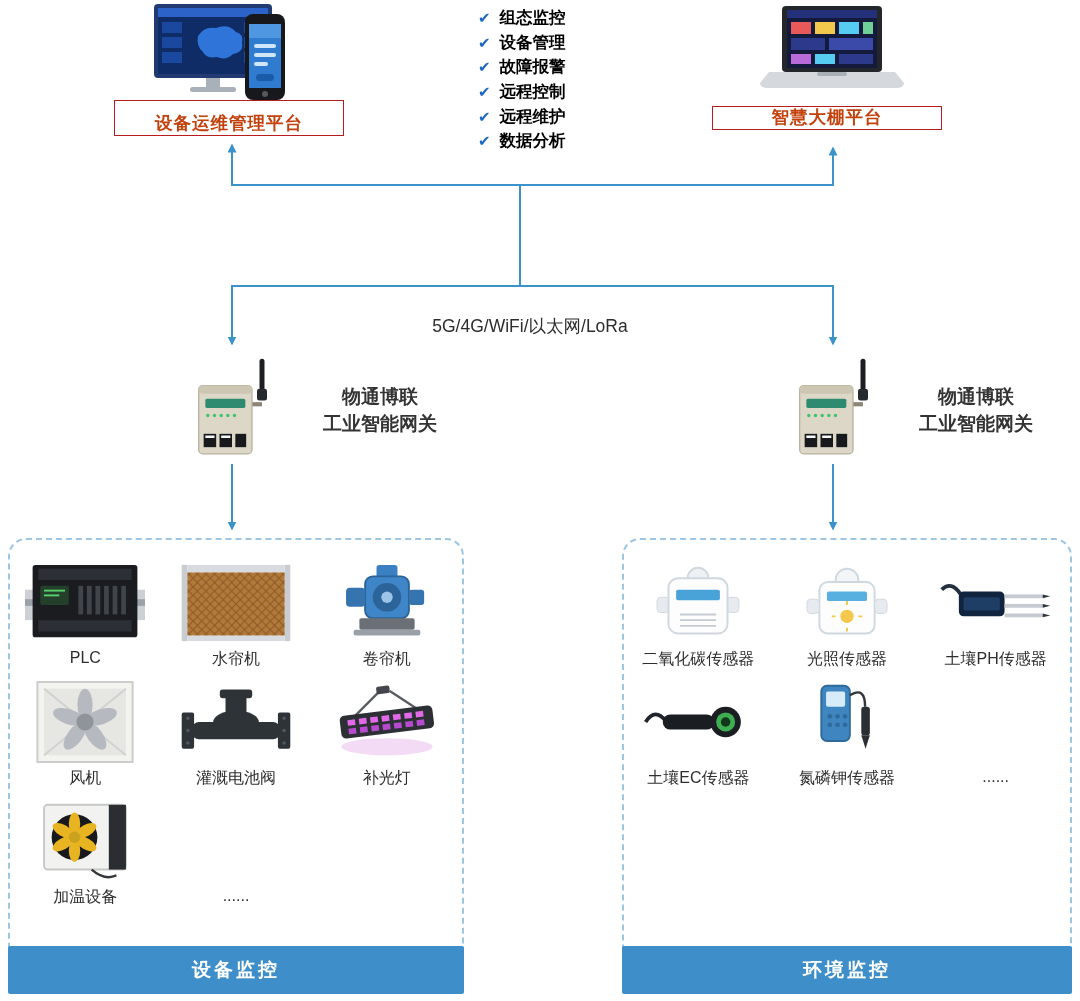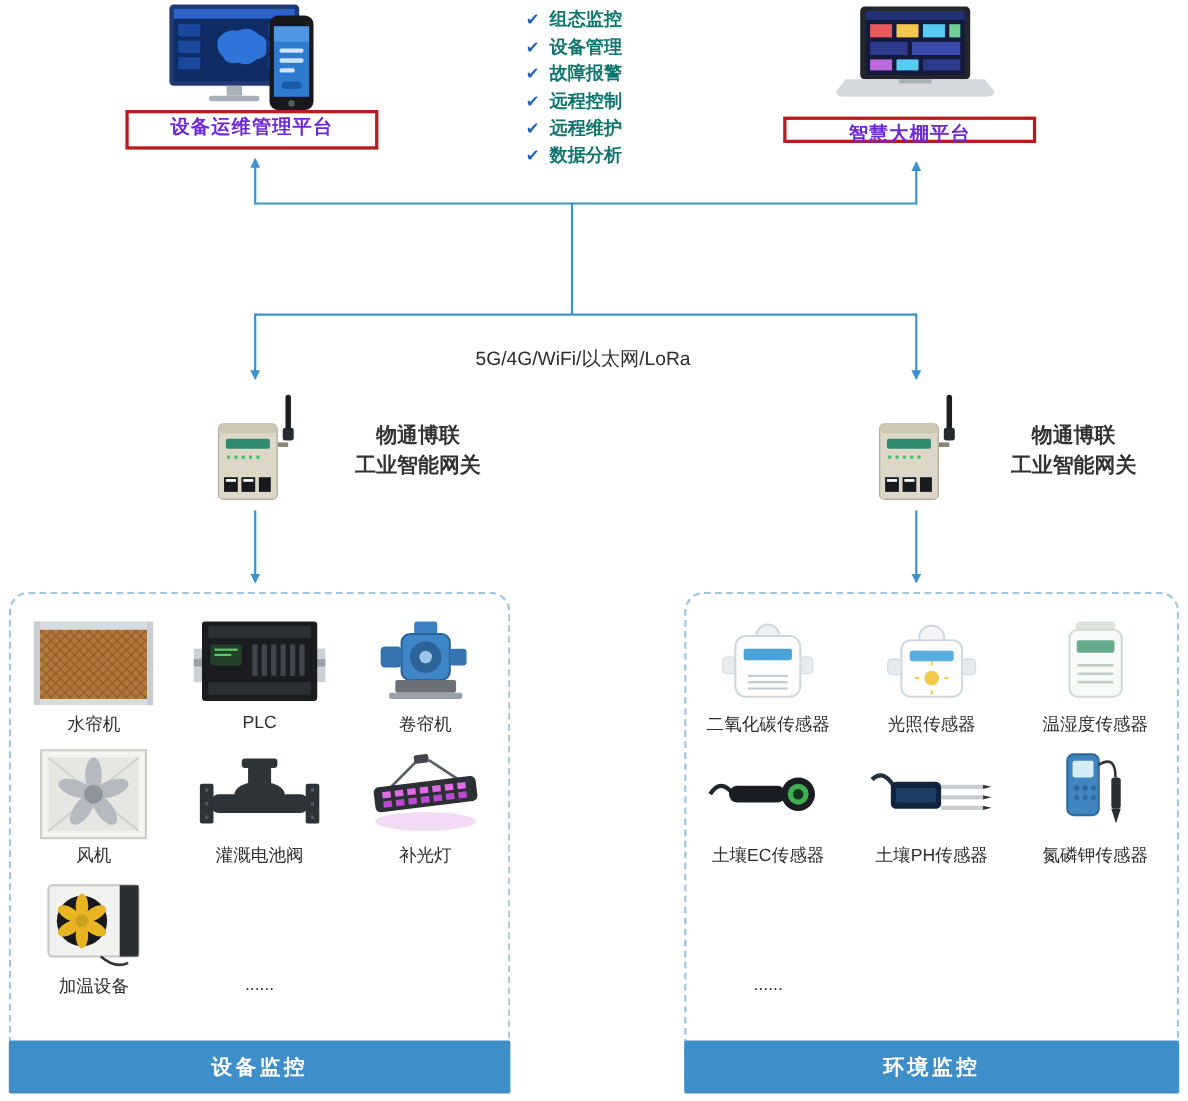--- a/index.html
+++ b/index.html
@@ -1,27 +1,27 @@
 <!DOCTYPE html>
 <html><head>
 <meta charset="utf-8">
 <style>
   *{margin:0;padding:0;box-sizing:border-box}
   html,body{width:1080px;height:1001px}
   body{background:#ffffff;font-family:"Liberation Sans","DejaVu Sans",sans-serif;color:#333;position:relative;overflow:hidden}
   .connectors{position:absolute;left:0;top:0;z-index:0}
   .illus{position:absolute;z-index:2;line-height:0}
-  .platform-box{position:absolute;border:3px solid #b91c1c;background:#fff;display:flex;align-items:flex-start;justify-content:center;
-    font-size:17.5px;font-weight:bold;letter-spacing:1px;color:#6d28d9;z-index:3}
+  .platform-box{position:absolute;border:1px solid #b91c1c;background:#fff;display:flex;align-items:flex-end;justify-content:center;
+    font-size:17.5px;font-weight:bold;letter-spacing:1px;color:#c2410c;z-index:3}
   .box-left{left:114px;top:100px;width:230px;height:36px}
   .box-right{left:712px;top:106px;width:230px;height:24px}
   .features{position:absolute;left:478px;top:6px;list-style:none;z-index:2}
   .features li{display:flex;align-items:center;height:24.6px;gap:9px}
   .features .chk{color:#1a66c2;font-size:15px;font-weight:bold}
-  .features .feat{font-size:16.5px;font-weight:600;color:#0f766e}
+  .features .feat{font-size:16.5px;font-weight:600;color:#000000}
   .net-label{position:absolute;left:380px;top:314px;width:300px;text-align:center;font-size:17.5px;font-weight:normal;color:#2d2d2d;z-index:2}
   .gw{position:absolute;z-index:2;line-height:0}
   .gw-left{left:182px;top:350px}
   .gw-right{left:783px;top:350px}
   .gw-label{position:absolute;width:160px;text-align:center;font-size:19px;font-weight:bold;line-height:27px;color:#333;z-index:2}
   .gw-label-left{left:300px;top:383px}
   .gw-label-right{left:896px;top:383px}
   .panel{position:absolute;top:538px;height:456px;border:2px dashed #9cc6e4;border-radius:18px;background:#fff;z-index:1}
   .panel-device{left:8px;width:456px}
   .panel-env{left:622px;width:450px}
@@ -200,39 +200,20 @@
   <div>物通博联</div>
   <div>工业智能网关</div>
 </div>
 
 <div class="panel panel-device">
   <div class="panel-grid">
 
     <div class="item">
       <div class="icon">
         <svg viewBox="0 0 126 88" width="120" height="84">
-          <defs>
-              <pattern id="hatch1" width="9" height="9" patternUnits="userSpaceOnUse">
-                <path d="M0 9 L9 0 M0 0 L9 9" stroke="#8a5a26" stroke-width="1.1"></path>
-              </pattern>
-            </defs>
-          <rect x="6" y="4" width="6" height="80" fill="#c9cdd2"></rect>
-          <rect x="114" y="4" width="6" height="80" fill="#c9cdd2"></rect>
-          <rect x="12" y="4" width="102" height="8" fill="#d8dbdf"></rect>
-          <rect x="12" y="78" width="102" height="6" fill="#d8dbdf"></rect>
-          <rect x="12" y="12" width="102" height="66" fill="#b2793a"></rect>
-          <rect x="12" y="12" width="102" height="66" fill="url(#hatch1)"></rect>
-        </svg>
-      </div>
-      <div class="label">水帘机</div>
-    </div>
-
-    <div class="item">
-      <div class="icon">
-        <svg viewBox="0 0 126 88" width="120" height="84">
           <rect x="0" y="30" width="126" height="32" fill="#cdd1d6"></rect>
           <rect x="0" y="40" width="126" height="7" fill="#9aa1a9"></rect>
           <rect x="8" y="4" width="110" height="76" rx="3" fill="#1a1c20"></rect>
           <rect x="14" y="8" width="98" height="12" fill="#2c2f35"></rect>
           <rect x="14" y="62" width="98" height="12" fill="#2c2f35"></rect>
           <g fill="#40444b">
               <rect x="56" y="26" width="5" height="30"></rect>
               <rect x="65" y="26" width="5" height="30"></rect>
               <rect x="74" y="26" width="5" height="30"></rect>
               <rect x="83" y="26" width="5" height="30"></rect>
@@ -240,20 +221,39 @@
               <rect x="101" y="26" width="5" height="30"></rect>
             </g>
           <rect x="16" y="26" width="30" height="20" rx="2" fill="#24402a"></rect>
           <g fill="#57d06b">
               <rect x="20" y="30" width="22" height="2"></rect>
               <rect x="20" y="35" width="16" height="2"></rect>
             </g>
         </svg>
       </div>
       <div class="label">PLC</div>
+    </div>
+
+    <div class="item">
+      <div class="icon">
+        <svg viewBox="0 0 126 88" width="120" height="84">
+          <defs>
+              <pattern id="hatch1" width="9" height="9" patternUnits="userSpaceOnUse">
+                <path d="M0 9 L9 0 M0 0 L9 9" stroke="#8a5a26" stroke-width="1.1"></path>
+              </pattern>
+            </defs>
+          <rect x="6" y="4" width="6" height="80" fill="#c9cdd2"></rect>
+          <rect x="114" y="4" width="6" height="80" fill="#c9cdd2"></rect>
+          <rect x="12" y="4" width="102" height="8" fill="#d8dbdf"></rect>
+          <rect x="12" y="78" width="102" height="6" fill="#d8dbdf"></rect>
+          <rect x="12" y="12" width="102" height="66" fill="#b2793a"></rect>
+          <rect x="12" y="12" width="102" height="66" fill="url(#hatch1)"></rect>
+        </svg>
+      </div>
+      <div class="label">水帘机</div>
     </div>
 
     <div class="item">
       <div class="icon">
         <svg viewBox="0 0 126 88" width="120" height="84">
           <rect x="52" y="4" width="22" height="14" rx="3" fill="#3a80c2"></rect>
           <rect x="40" y="16" width="46" height="44" rx="8" fill="#3f86c8" stroke="#2c649a" stroke-width="2"></rect>
           <circle cx="63" cy="38" r="15" fill="#2c649a"></circle>
           <circle cx="63" cy="38" r="6" fill="#9cc4e8"></circle>
           <rect x="20" y="28" width="20" height="20" rx="4" fill="#3574ae"></rect>
@@ -404,67 +404,54 @@
           <rect x="42" y="32" width="42" height="10" rx="2" fill="#58b0e0"></rect>
           <circle cx="63" cy="58" r="7" fill="#f4c84a"></circle>
           <g stroke="#f4c84a" stroke-width="2">
               <path d="M63 46 v-4 M63 74 v-4 M51 58 h-4 M79 58 h-4"></path>
             </g>
         </svg>
       </div>
       <div class="label">光照传感器</div>
     </div>
 
-    <div class="item">
-      <div class="icon">
-        <svg viewBox="0 0 126 88" width="120" height="84">
-          <rect x="44" y="4" width="38" height="10" rx="4" fill="#dde4e0"></rect>
-          <rect x="38" y="12" width="50" height="64" rx="8" fill="#f7faf8" stroke="#cfdcd4" stroke-width="2"></rect>
-          <rect x="45" y="22" width="36" height="12" rx="2" fill="#66ab8c"></rect>
-          <g stroke="#c2cfc6" stroke-width="2.5">
-              <path d="M46 46 h34 M46 54 h34 M46 62 h34"></path>
-            </g>
-        </svg>
-      </div>
-      <div class="label">温湿度传感器</div>
-    </div>
-
-
-    <div class="item">
-      <div class="icon">
-        <svg viewBox="0 0 126 88" width="120" height="84">
-          <path d="M8 44 q10 -16 22 0" stroke="#20252b" stroke-width="4" fill="none"></path>
-          <rect x="26" y="36" width="54" height="16" rx="8" fill="#1a1d21"></rect>
-          <circle cx="92" cy="44" r="16" fill="#1a1d21"></circle>
-          <circle cx="92" cy="44" r="10" fill="#3fae52"></circle>
-          <circle cx="92" cy="44" r="5" fill="#12361a"></circle>
-        </svg>
-      </div>
-      <div class="label">土壤EC传感器</div>
-    </div>
+
 
     <div class="item">
       <div class="icon">
         <svg viewBox="0 0 126 88" width="120" height="84">
           <path d="M6 30 q12 -12 24 12" stroke="#23303f" stroke-width="4" fill="none"></path>
           <rect x="24" y="32" width="48" height="26" rx="5" fill="#10233f"></rect>
           <rect x="29" y="38" width="38" height="14" rx="2" fill="#1f3e66"></rect>
           <g fill="#c6cbd1">
               <rect x="72" y="35" width="40" height="4"></rect>
               <rect x="72" y="45" width="40" height="4"></rect>
               <rect x="72" y="55" width="40" height="4"></rect>
             </g>
           <g fill="#30363c">
               <path d="M112 35 l8 2 l-8 2z"></path>
               <path d="M112 45 l8 2 l-8 2z"></path>
               <path d="M112 55 l8 2 l-8 2z"></path>
             </g>
         </svg>
       </div>
       <div class="label">土壤PH传感器</div>
+    </div>
+
+    <div class="item">
+      <div class="icon">
+        <svg viewBox="0 0 126 88" width="120" height="84">
+          <path d="M8 44 q10 -16 22 0" stroke="#20252b" stroke-width="4" fill="none"></path>
+          <rect x="26" y="36" width="54" height="16" rx="8" fill="#1a1d21"></rect>
+          <circle cx="92" cy="44" r="16" fill="#1a1d21"></circle>
+          <circle cx="92" cy="44" r="10" fill="#3fae52"></circle>
+          <circle cx="92" cy="44" r="5" fill="#12361a"></circle>
+        </svg>
+      </div>
+      <div class="label">土壤EC传感器</div>
     </div>
 
     <div class="item">
       <div class="icon">
         <svg viewBox="0 0 126 88" width="120" height="84">
           <rect x="36" y="6" width="30" height="58" rx="6" fill="#3f86c0" stroke="#2f6a9c" stroke-width="2"></rect>
           <rect x="41" y="12" width="20" height="16" rx="2" fill="#d6ecf8"></rect>
           <g fill="#2f6a9c">
               <circle cx="45" cy="38" r="2.5"></circle>
               <circle cx="53" cy="38" r="2.5"></circle>

